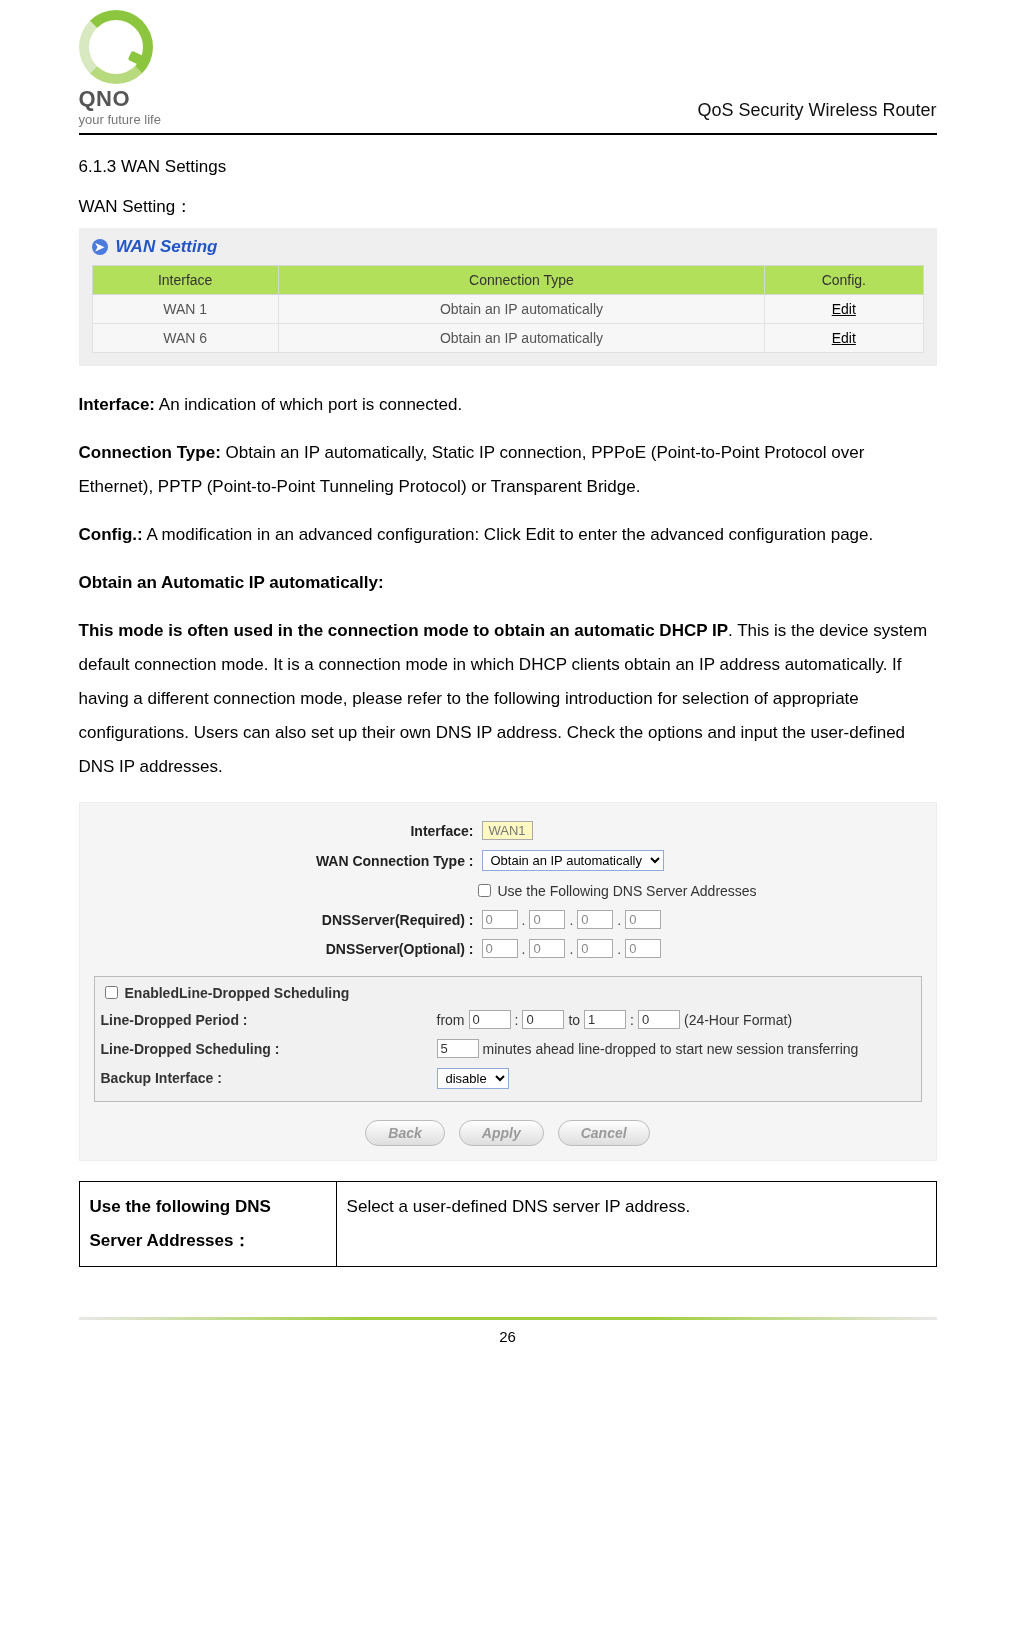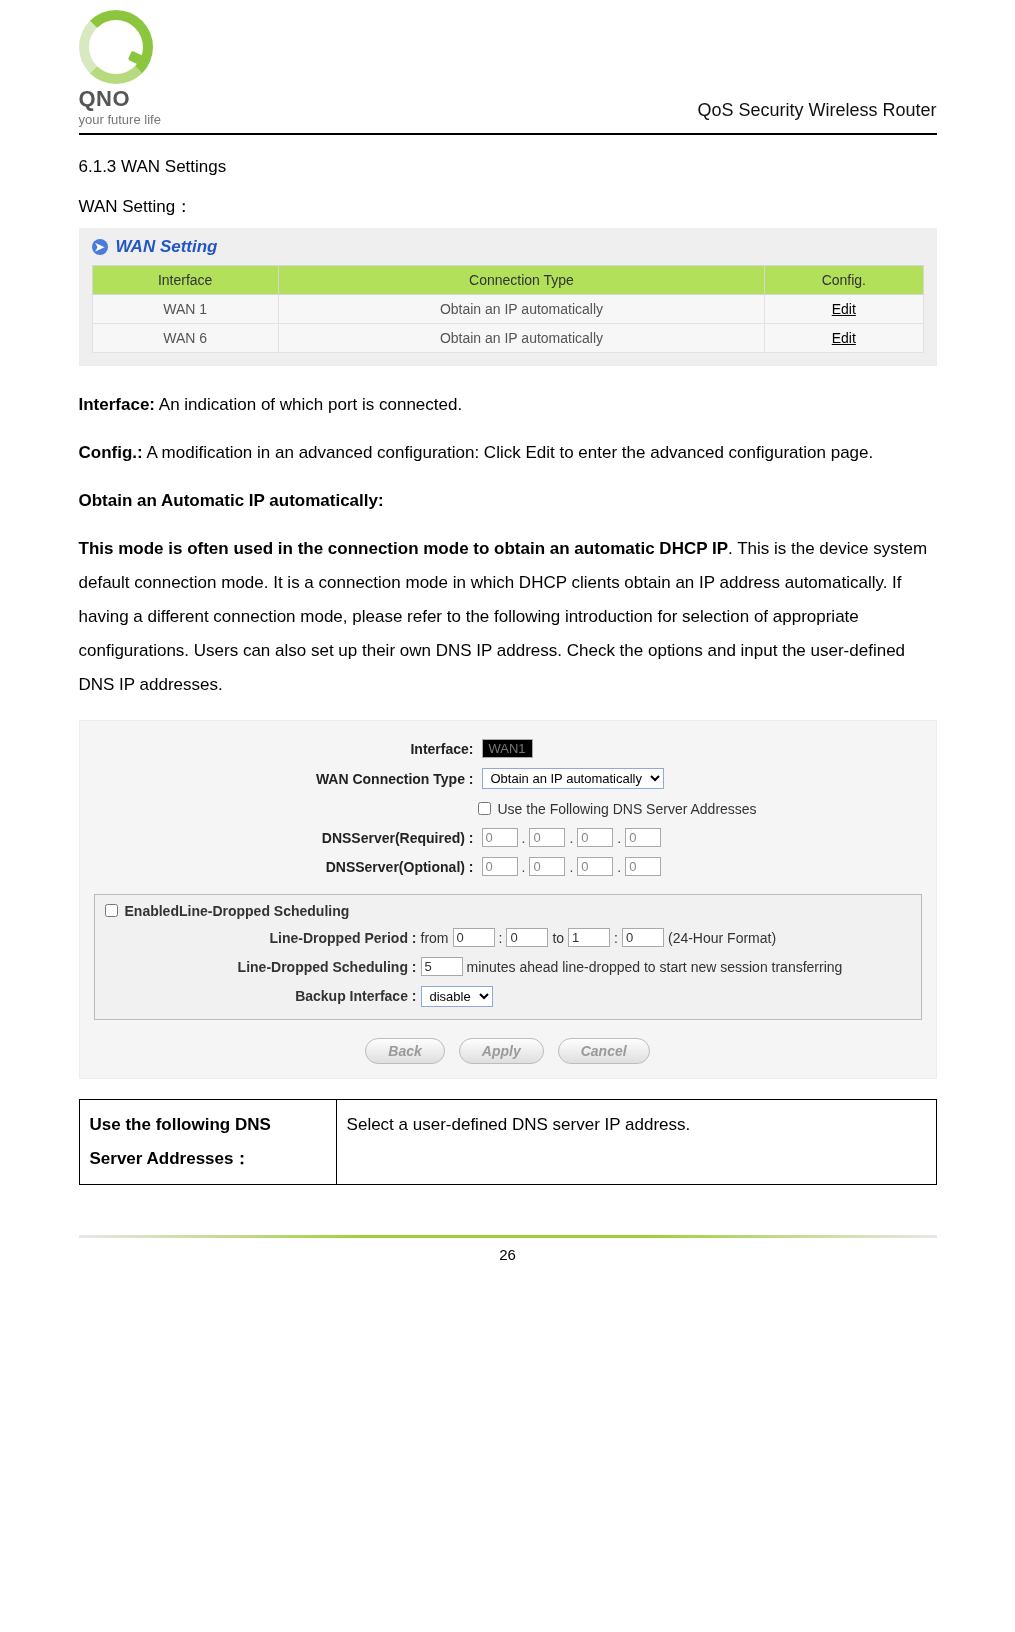--- a/index.html
+++ b/index.html
@@ -163,21 +163,21 @@
     color: #222;
   }
   .form-row .val {
     display: flex;
     align-items: center;
     gap: 4px;
     color: #444;
   }
   .ro-box {
     border: 1px solid #aaa;
-    background: #000000;
+    background: #fef9c3;
     color: #777;
     padding: 1px 6px;
     font-size: 13px;
     min-width: 36px;
     text-align: left;
   }
   select.fakesel {
     border: 1px solid #8faad9;
     background: #fff;
     font-size: 13px;
@@ -219,23 +219,23 @@
     font-weight: bold;
     margin-bottom: 8px;
   }
   .sched-row {
     display: flex;
     align-items: flex-start;
     margin-bottom: 10px;
   }
   .sched-row .lbl2 {
     width: 316px;
-    text-align: right;
-    font-weight: bold;
-    padding-right: 4px;
+    text-align: left;
+    font-weight: bold;
+    padding-right: 20px;
     padding-top: 2px;
   }
   .sched-row .val2 {
     display: flex;
     align-items: center;
     flex-wrap: wrap;
     gap: 4px;
     color: #333;
     max-width: 480px;
   }
@@ -335,20 +335,23 @@
         </tr>
       </tbody>
     </table>
   </div>
 
   <div class="body-text">
     <p>
       <b>Interface:</b><span> An indication of which port is connected.</span>
     </p>
     <p>
+      <b>Connection Type:</b><span> Obtain an IP automatically, Static IP connection, PPPoE (Point-to-Point Protocol over Ethernet), PPTP (Point-to-Point Tunneling Protocol) or Transparent Bridge.</span>
+    </p>
+    <p>
       <b>Config.:</b><span> A modification in an advanced configuration: Click Edit to enter the advanced configuration page.</span>
     </p>
     <p>
       <b>Obtain an Automatic IP automatically:</b>
     </p>
     <p>
       <b>This mode is often used in the connection mode to obtain an automatic DHCP IP</b><span>. This is the device system default connection mode. It is a connection mode in which DHCP clients obtain an IP address automatically. If having a different connection mode, please refer to the following introduction for selection of appropriate configurations. Users can also set up their own DNS IP address. Check the options and input the user-defined DNS IP addresses.</span>
     </p>
   </div>
 

